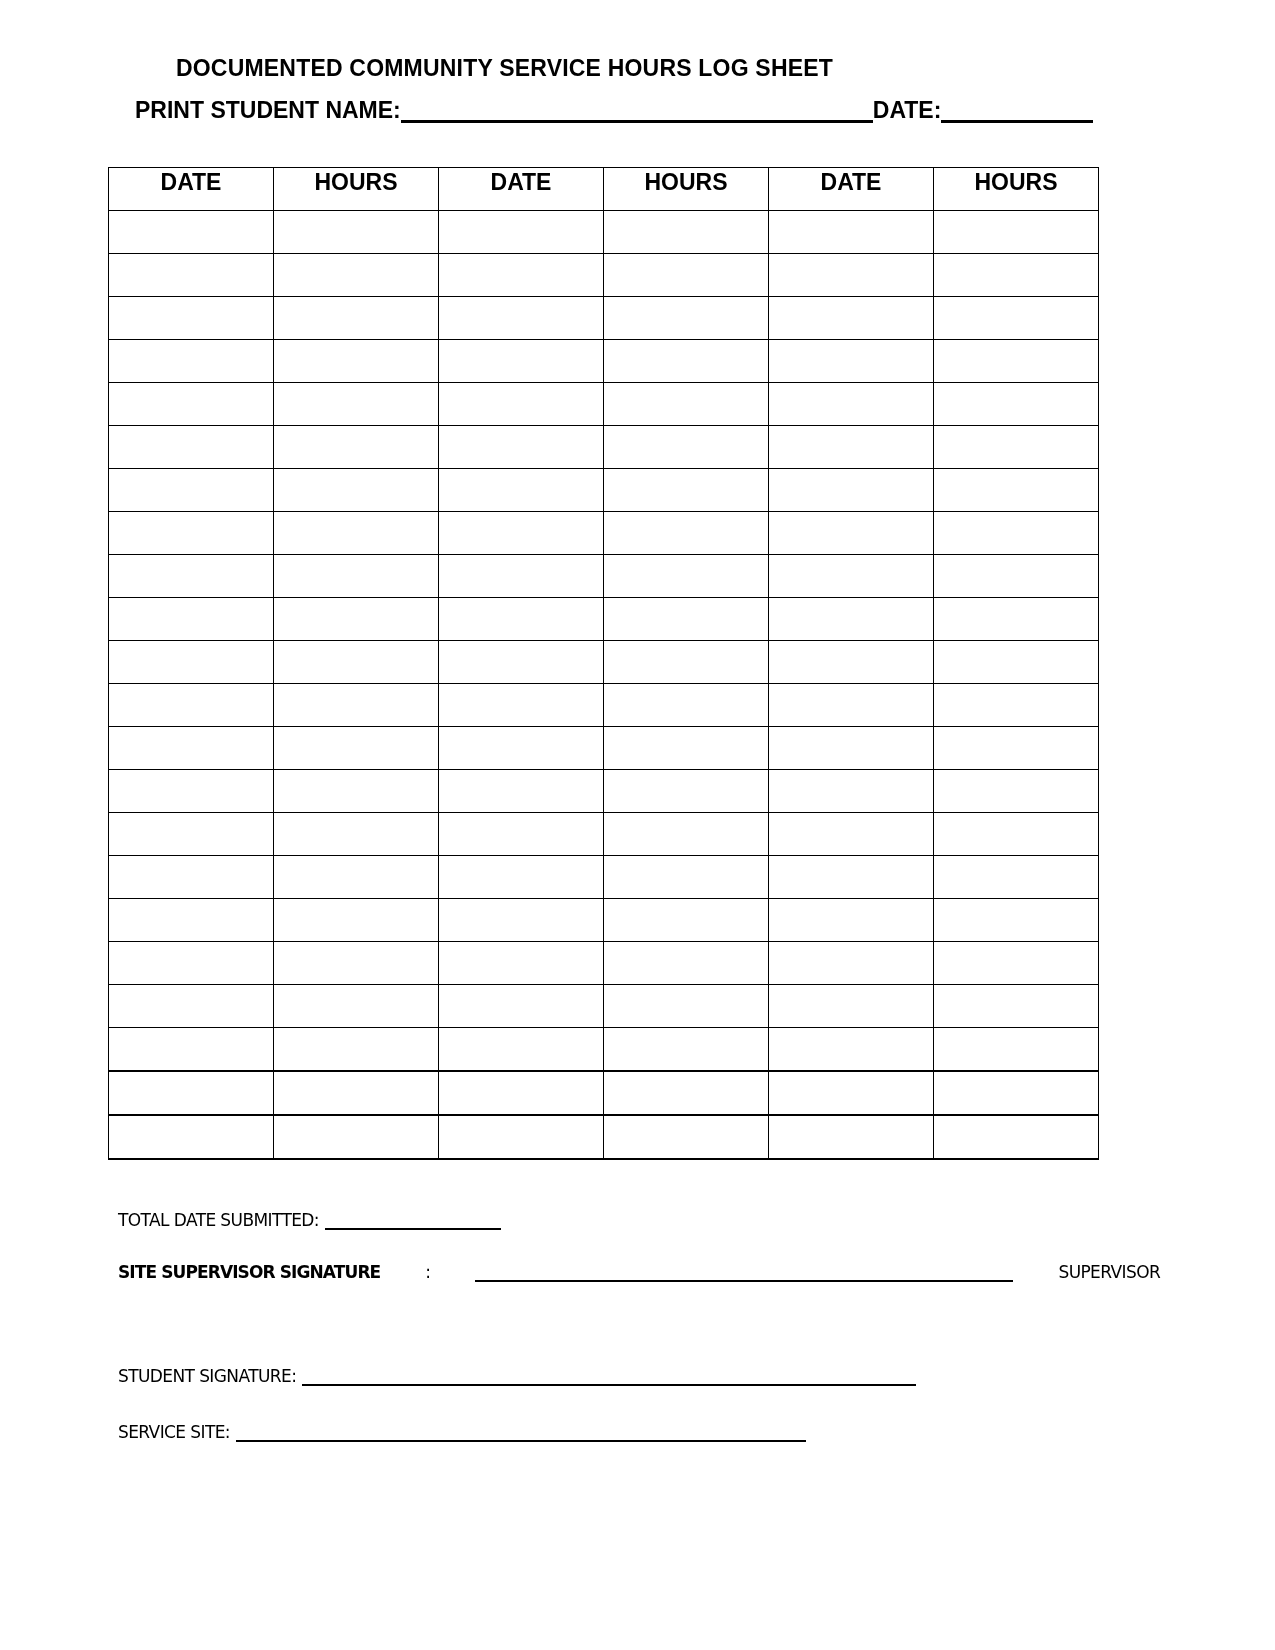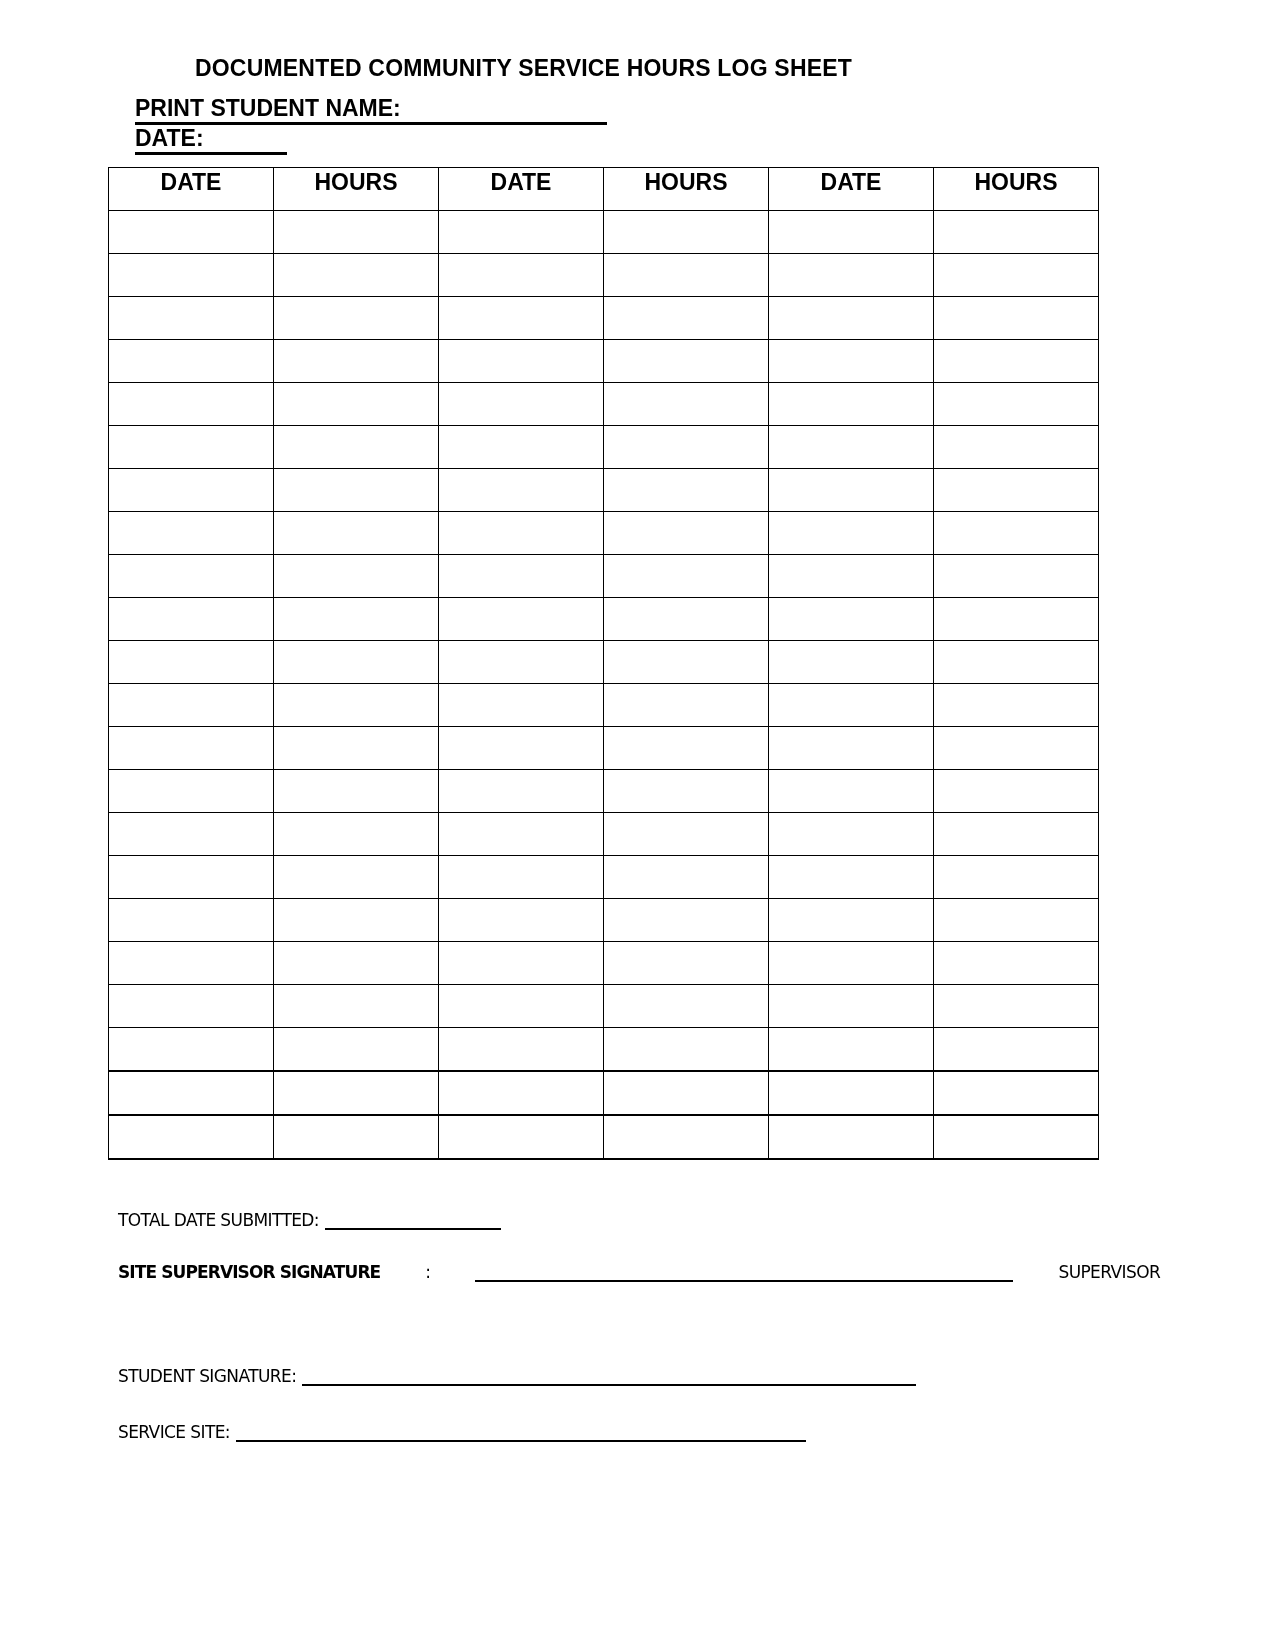--- a/index.html
+++ b/index.html
@@ -1,26 +1,25 @@
 <!DOCTYPE html>
 <html><head>
   <meta charset="utf-8">
   <style>
     html, body { margin: 0; padding: 0; background: #ffffff; }
     body { width: 1275px; height: 1650px; position: relative; overflow: hidden; color: #000; }
     .title {
       position: absolute; left: 0; top: 55px; width: 1009px; text-align: center;
       font-family: "Liberation Sans", sans-serif; font-weight: bold; font-size: 23px;
       letter-spacing: 0.2px;
-      padding-left: 19px;
     }
     .name-row {
       position: absolute; left: 135px; top: 95px; height: 30px;
       font-family: "Liberation Sans", sans-serif; font-weight: bold; font-size: 23px;
-      display: flex; align-items: flex-start; white-space: nowrap; flex-direction: column;
+      display: flex; align-items: center; white-space: nowrap;
     }
     .blank-thick { display: inline-block; border-bottom: 3px solid #000; height: 22px; }
     table.log {
       position: absolute; left: 108px; top: 167px;
       border-collapse: collapse; table-layout: fixed; width: 904px;
     }
     table.log th, table.log td {
       border: 1.3px solid #000; padding: 0;
     }
     table.log th {

